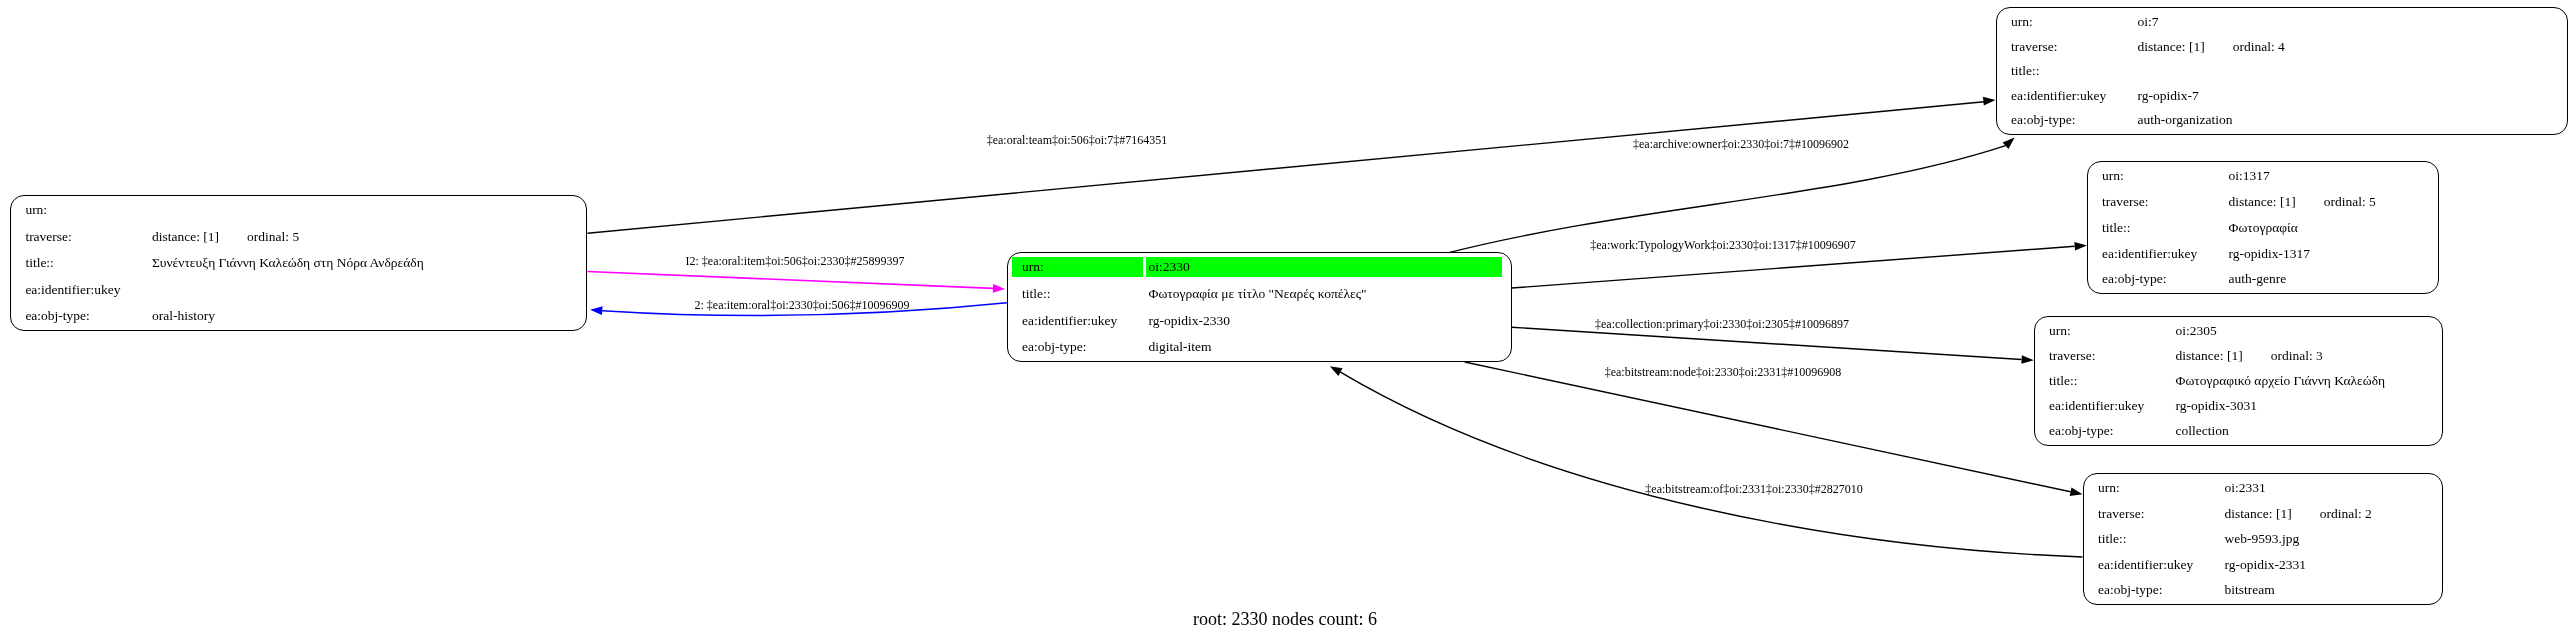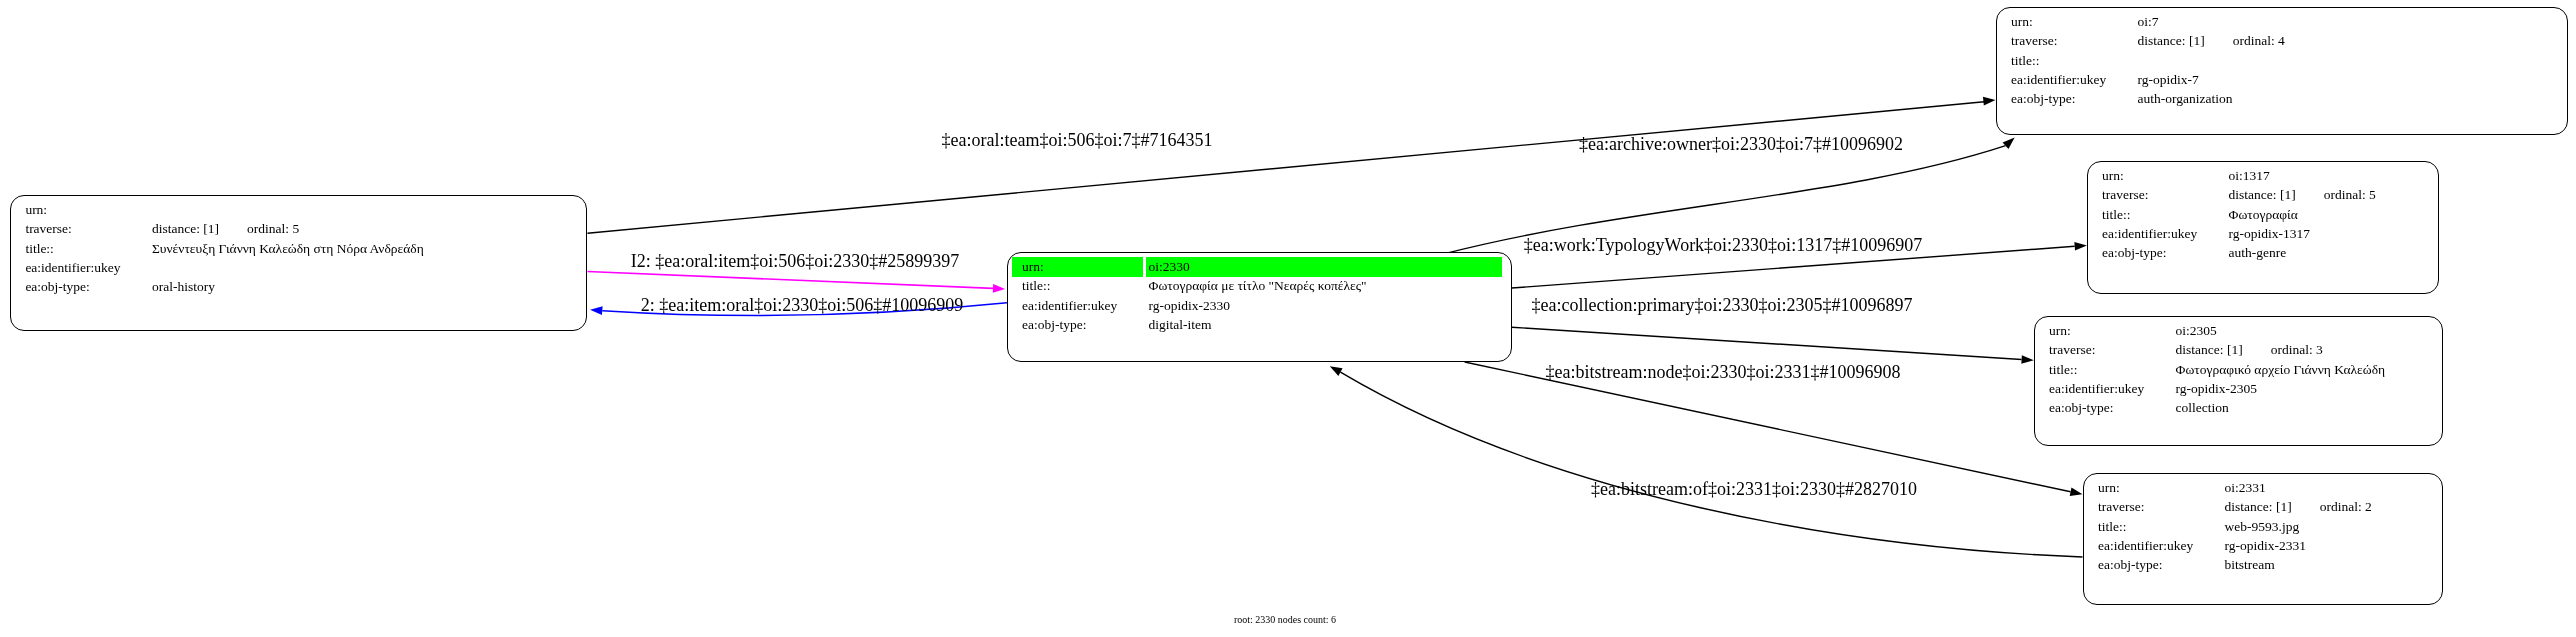--- a/index.html
+++ b/index.html
@@ -2,35 +2,35 @@
 <html style="font-size:14px"><head>
 <meta charset="utf-8">
 <style>
   *{box-sizing:border-box;margin:0;padding:0}
   html,body{width:2576px;height:637px;background:#ffffff;overflow:hidden}
   body{position:relative;font-family:"Liberation Serif","DejaVu Serif",serif;color:#000}
   #canvas{position:absolute;left:0;top:0;width:2576px;height:637px}
   svg.edges{position:absolute;left:0;top:0}
   .node{
     position:absolute;background:#fff;border:1.4px solid #000;border-radius:14px;
-    display:flex;flex-direction:column;justify-content:flex-start;
+    display:flex;flex-direction:column;justify-content:space-between;
     padding:4.4px 8.7px 4.4px 4.4px;
   }
   .row{display:flex;align-items:center;font-size:13.5px;line-height:17.4px;white-space:nowrap}
   .k{flex:0 0 131px;padding:0.9px 0 0.9px 9.6px;margin-right:2.6px}
   .v{flex:1 1 auto;padding:0.9px 0 0.9px 2.6px}
   .hl .k,.hl .v{background:#00ff00}
   .ord{margin-left:28px}
   .edge-label{
     position:absolute;transform:translate(-50%,-50%);
-    font-size:18px;white-space:nowrap;
+    font-size:12px;white-space:nowrap;
   }
   .caption{
     position:absolute;transform:translate(-50%,-50%);
-    font-size:10px;white-space:nowrap;
+    font-size:18px;white-space:nowrap;
   }
 </style>
 </head>
 <body>
 
 <div id="canvas">
 
   <svg class="edges" width="2576" height="637" viewBox="0 0 2960 732">
 
     <path d="M 675 268 L 2280 117" fill="none" stroke-width="1.6" stroke="#000000"></path>
@@ -56,21 +56,21 @@
 
     <path d="M 2393 640 C 2120 630 1780 570 1540.3 427.7" fill="none" stroke-width="1.6" stroke="#000000"></path>
     <polygon points="1528,421 1542.7,423.3 1537.9,432.1" fill="#000000"></polygon>
   </svg>
 
   <div class="edge-label" style="left:1077px;top:140px">‡ea:oral:team‡oi:506‡oi:7‡#7164351</div>
   <div class="edge-label" style="left:1741px;top:144px">‡ea:archive:owner‡oi:2330‡oi:7‡#10096902</div>
   <div class="edge-label" style="left:795px;top:261px">I2: ‡ea:oral:item‡oi:506‡oi:2330‡#25899397</div>
   <div class="edge-label" style="left:802px;top:305px">2: ‡ea:item:oral‡oi:2330‡oi:506‡#10096909</div>
   <div class="edge-label" style="left:1723px;top:245px">‡ea:work:TypologyWork‡oi:2330‡oi:1317‡#10096907</div>
-  <div class="edge-label" style="left:1722px;top:305px">‡ea:collection:primary‡oi:2330‡oi:2305‡#10096897</div>
+  <div class="edge-label" style="left:1722px;top:324px">‡ea:collection:primary‡oi:2330‡oi:2305‡#10096897</div>
   <div class="edge-label" style="left:1723px;top:372px">‡ea:bitstream:node‡oi:2330‡oi:2331‡#10096908</div>
   <div class="edge-label" style="left:1754px;top:489px">‡ea:bitstream:of‡oi:2331‡oi:2330‡#2827010</div>
 
   <div class="node" style="left:10.4px;top:195px;width:577px;height:136px">
     <div class="row">
       <span class="k">urn:</span>
     </div>
     <div class="row">
       <span class="k">traverse:</span>
       <span class="v"><span>distance: [1]</span><span class="ord">ordinal: 5</span></span>
@@ -160,21 +160,21 @@
     <div class="row">
       <span class="k">traverse:</span>
       <span class="v"><span>distance: [1]</span><span class="ord">ordinal: 3</span></span>
     </div>
     <div class="row">
       <span class="k">title::</span>
       <span class="v">Φωτογραφικό αρχείο Γιάννη Καλεώδη</span>
     </div>
     <div class="row">
       <span class="k">ea:identifier:ukey</span>
-      <span class="v">rg-opidix-2305</span>
+      <span class="v">rg-opidix-3031</span>
     </div>
     <div class="row">
       <span class="k">ea:obj-type:</span>
       <span class="v">collection</span>
     </div>
   </div>
 
   <div class="node" style="left:2083px;top:473px;width:360px;height:132px">
     <div class="row">
       <span class="k">urn:</span>

